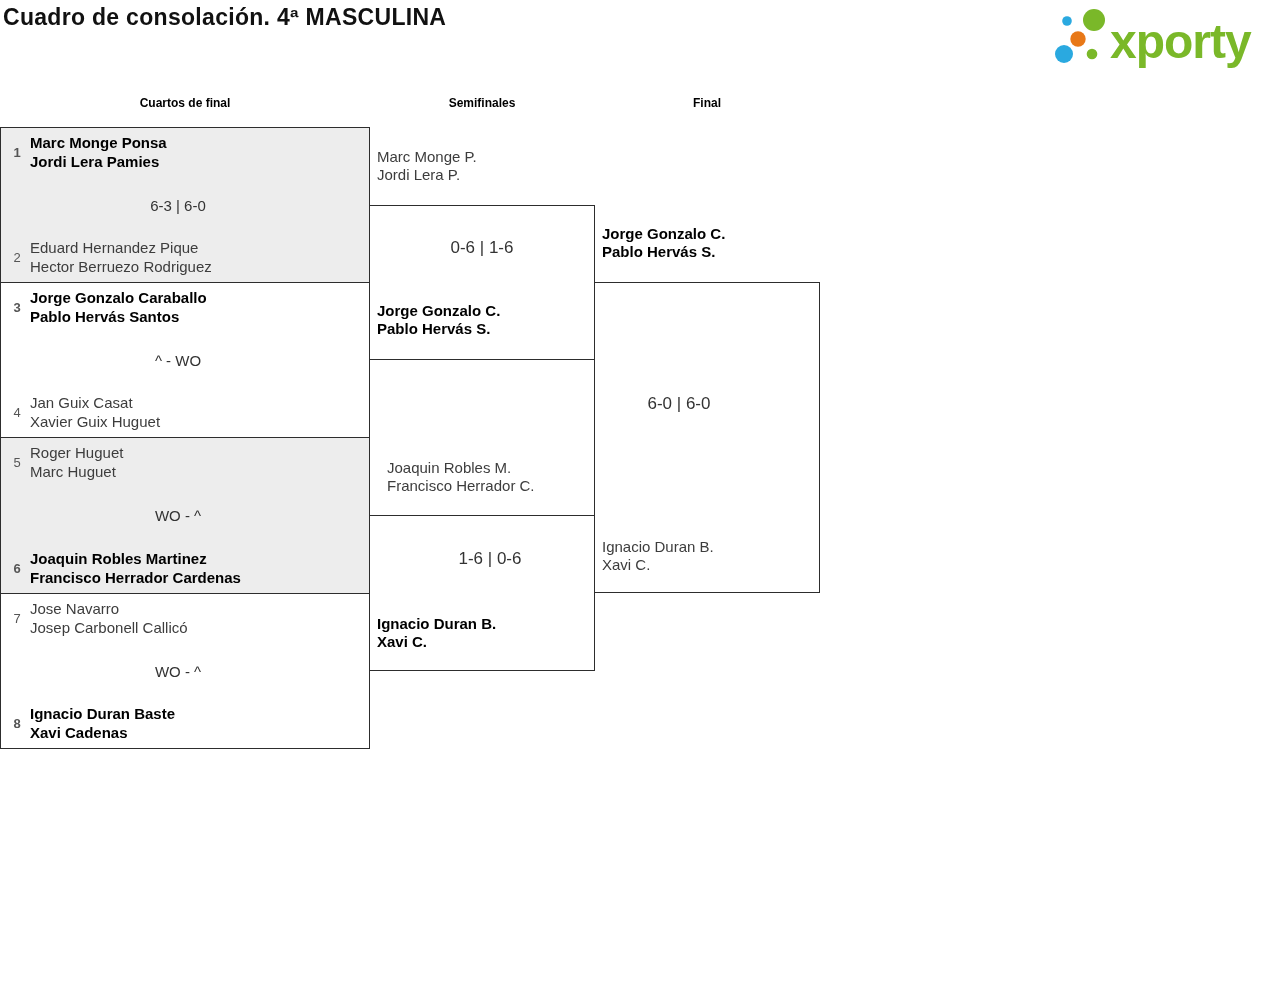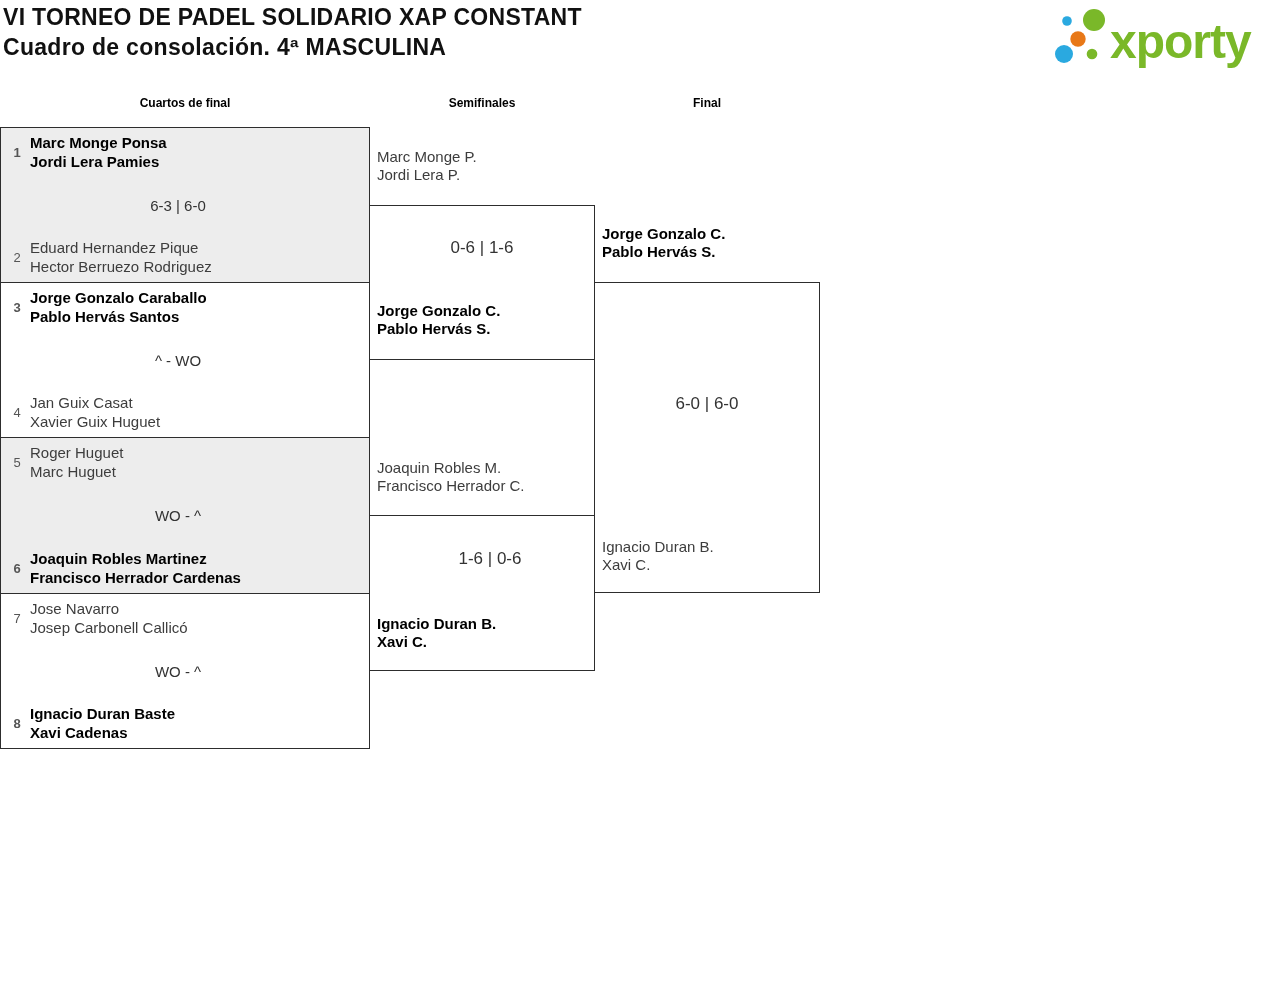--- a/index.html
+++ b/index.html
@@ -33,38 +33,37 @@
   
   .rect{position:absolute;border:1px solid #2d2d2d;box-sizing:border-box;background:transparent;}
   .sf1{left:369px;top:205px;width:226px;height:155px;}
   .sf2{left:369px;top:515px;width:226px;height:156px;}
   .final-box{left:594px;top:282px;width:226px;height:311px;}
   
   .lbl{position:absolute;font-size:15px;line-height:18px;color:#3d3d3d;}
   .lbl .l{display:block;}
   .sf1t1{left:377px;top:148px;}
   .sf1t2{left:377px;top:302px;}
-  .sf2t1{left:377px;top:459px;}
+  .sf2t1{left:387px;top:459px;}
   .sf2t2{left:377px;top:615px;}
   .ft1{left:602px;top:225px;}
   .ft2{left:602px;top:538px;}
   .score-abs{position:absolute;width:226px;text-align:center;font-size:17px;color:#333;}
   .sf1s{left:369px;top:238px;}
   .sf2s{left:369px;top:549px;padding-left:8px;}
-  .fs{left:594px;top:394px;}
+  .fs{left:566px;top:394px;}
   
   .winner, .winner .names{font-weight:700;color:#000;}
 </style>
 </head>
 <body>
 
 <div class="page">
 
   <div class="title">
-    <div>VI TORNEO DE PADEL SOLIDARIO XAP CONSTANT</div>
     <div>Cuadro de consolación. 4ª MASCULINA</div>
   </div>
 
   <svg class="logo" width="232" height="70" viewBox="0 0 232 70">
     <g>
       <circle cx="19" cy="18" r="4.8" fill="#2aa9e0"></circle>
       <circle cx="46" cy="17" r="11" fill="#7ab829"></circle>
       <circle cx="30" cy="36" r="7.7" fill="#e87817"></circle>
       <circle cx="16" cy="51" r="9" fill="#2aa9e0"></circle>
       <circle cx="44" cy="51" r="5.3" fill="#7ab829"></circle>

